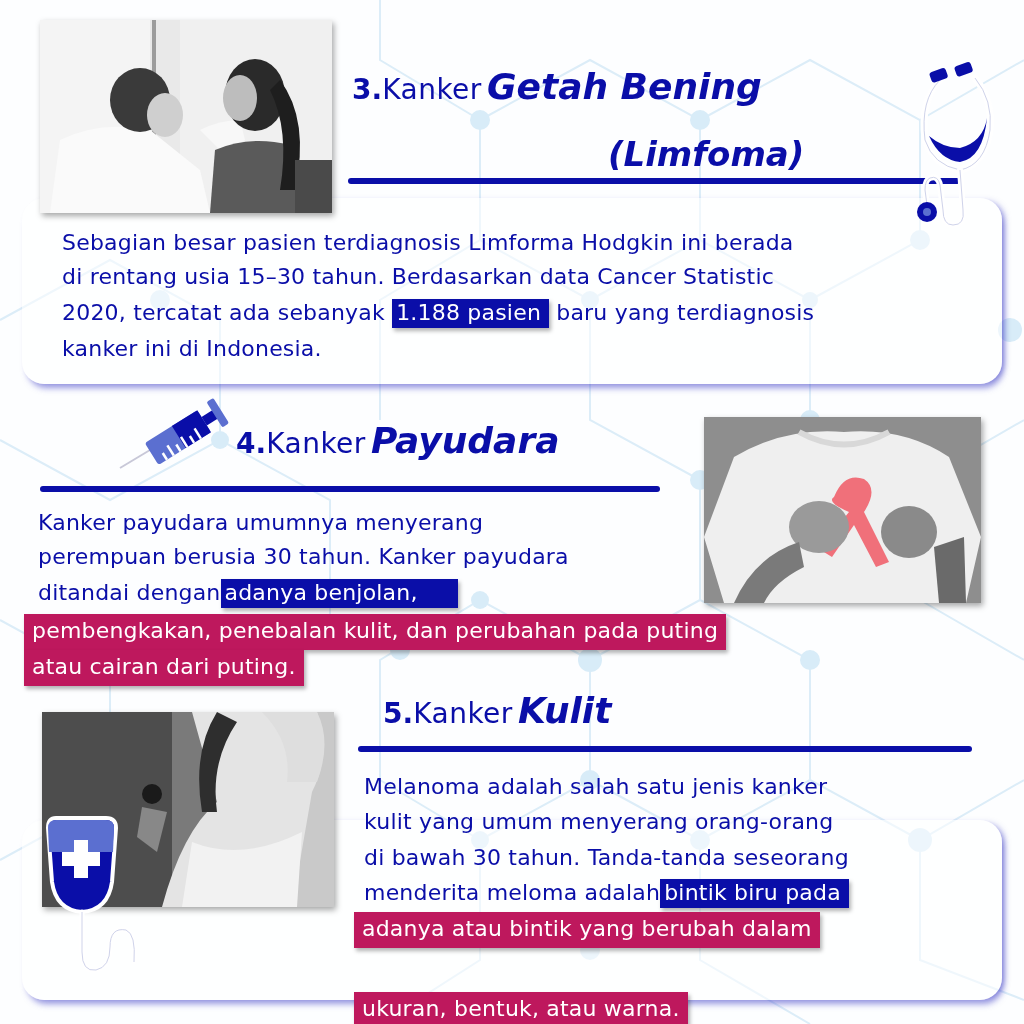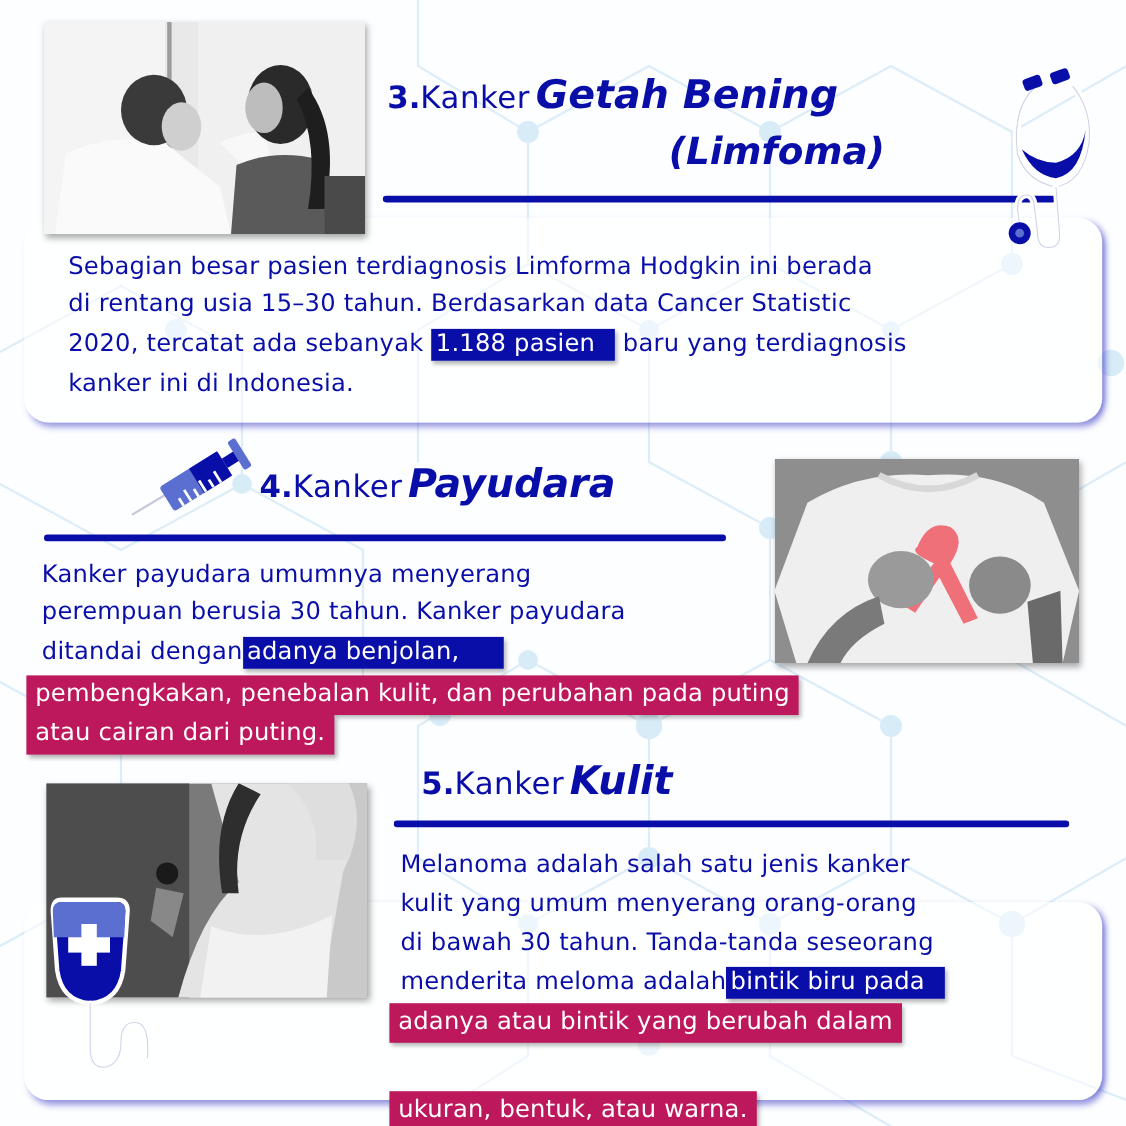--- a/index.html
+++ b/index.html
@@ -37,20 +37,21 @@
     color: #0a0ea8;
     white-space: nowrap;
   }
   .heading .num { font-size: 28px; font-weight: bold; }
   .heading .word { font-size: 28px; font-weight: normal; letter-spacing: 0.5px; }
   .heading .em { font-size: 36px; font-weight: bold; font-style: italic; }
   .sub-em {
     position: absolute; z-index: 3;
     font-size: 34px; font-weight: bold; font-style: italic; color: #0a0ea8;
     white-space: nowrap;
+    margin-top: 16px;
   }
 
   .rule {
     position: absolute; z-index: 3;
     height: 6px; border-radius: 3px;
     background: #0a0ea8;
   }
 
   
   .line {
@@ -58,21 +59,21 @@
     z-index: 3;
     font-size: 22px;
     line-height: 30px;
     color: #0a0ea8;
     white-space: nowrap;
     letter-spacing: 0.2px;
   }
   .hl {
     background: #0a0ea8;
     color: #ffffff;
-    padding: 1px 18px 3px 4px;
+    padding: 1px 8px 3px 4px;
     box-shadow: 2px 3px 4px rgba(0,0,0,0.3);
   }
   .hl-block {
     position: absolute; z-index: 3;
     background: #be185d; color: #fff;
     font-size: 22px; line-height: 30px;
     padding: 2px 8px 4px 8px;
     white-space: nowrap;
     box-shadow: 2px 3px 4px rgba(0,0,0,0.3);
     letter-spacing: 0.2px;

